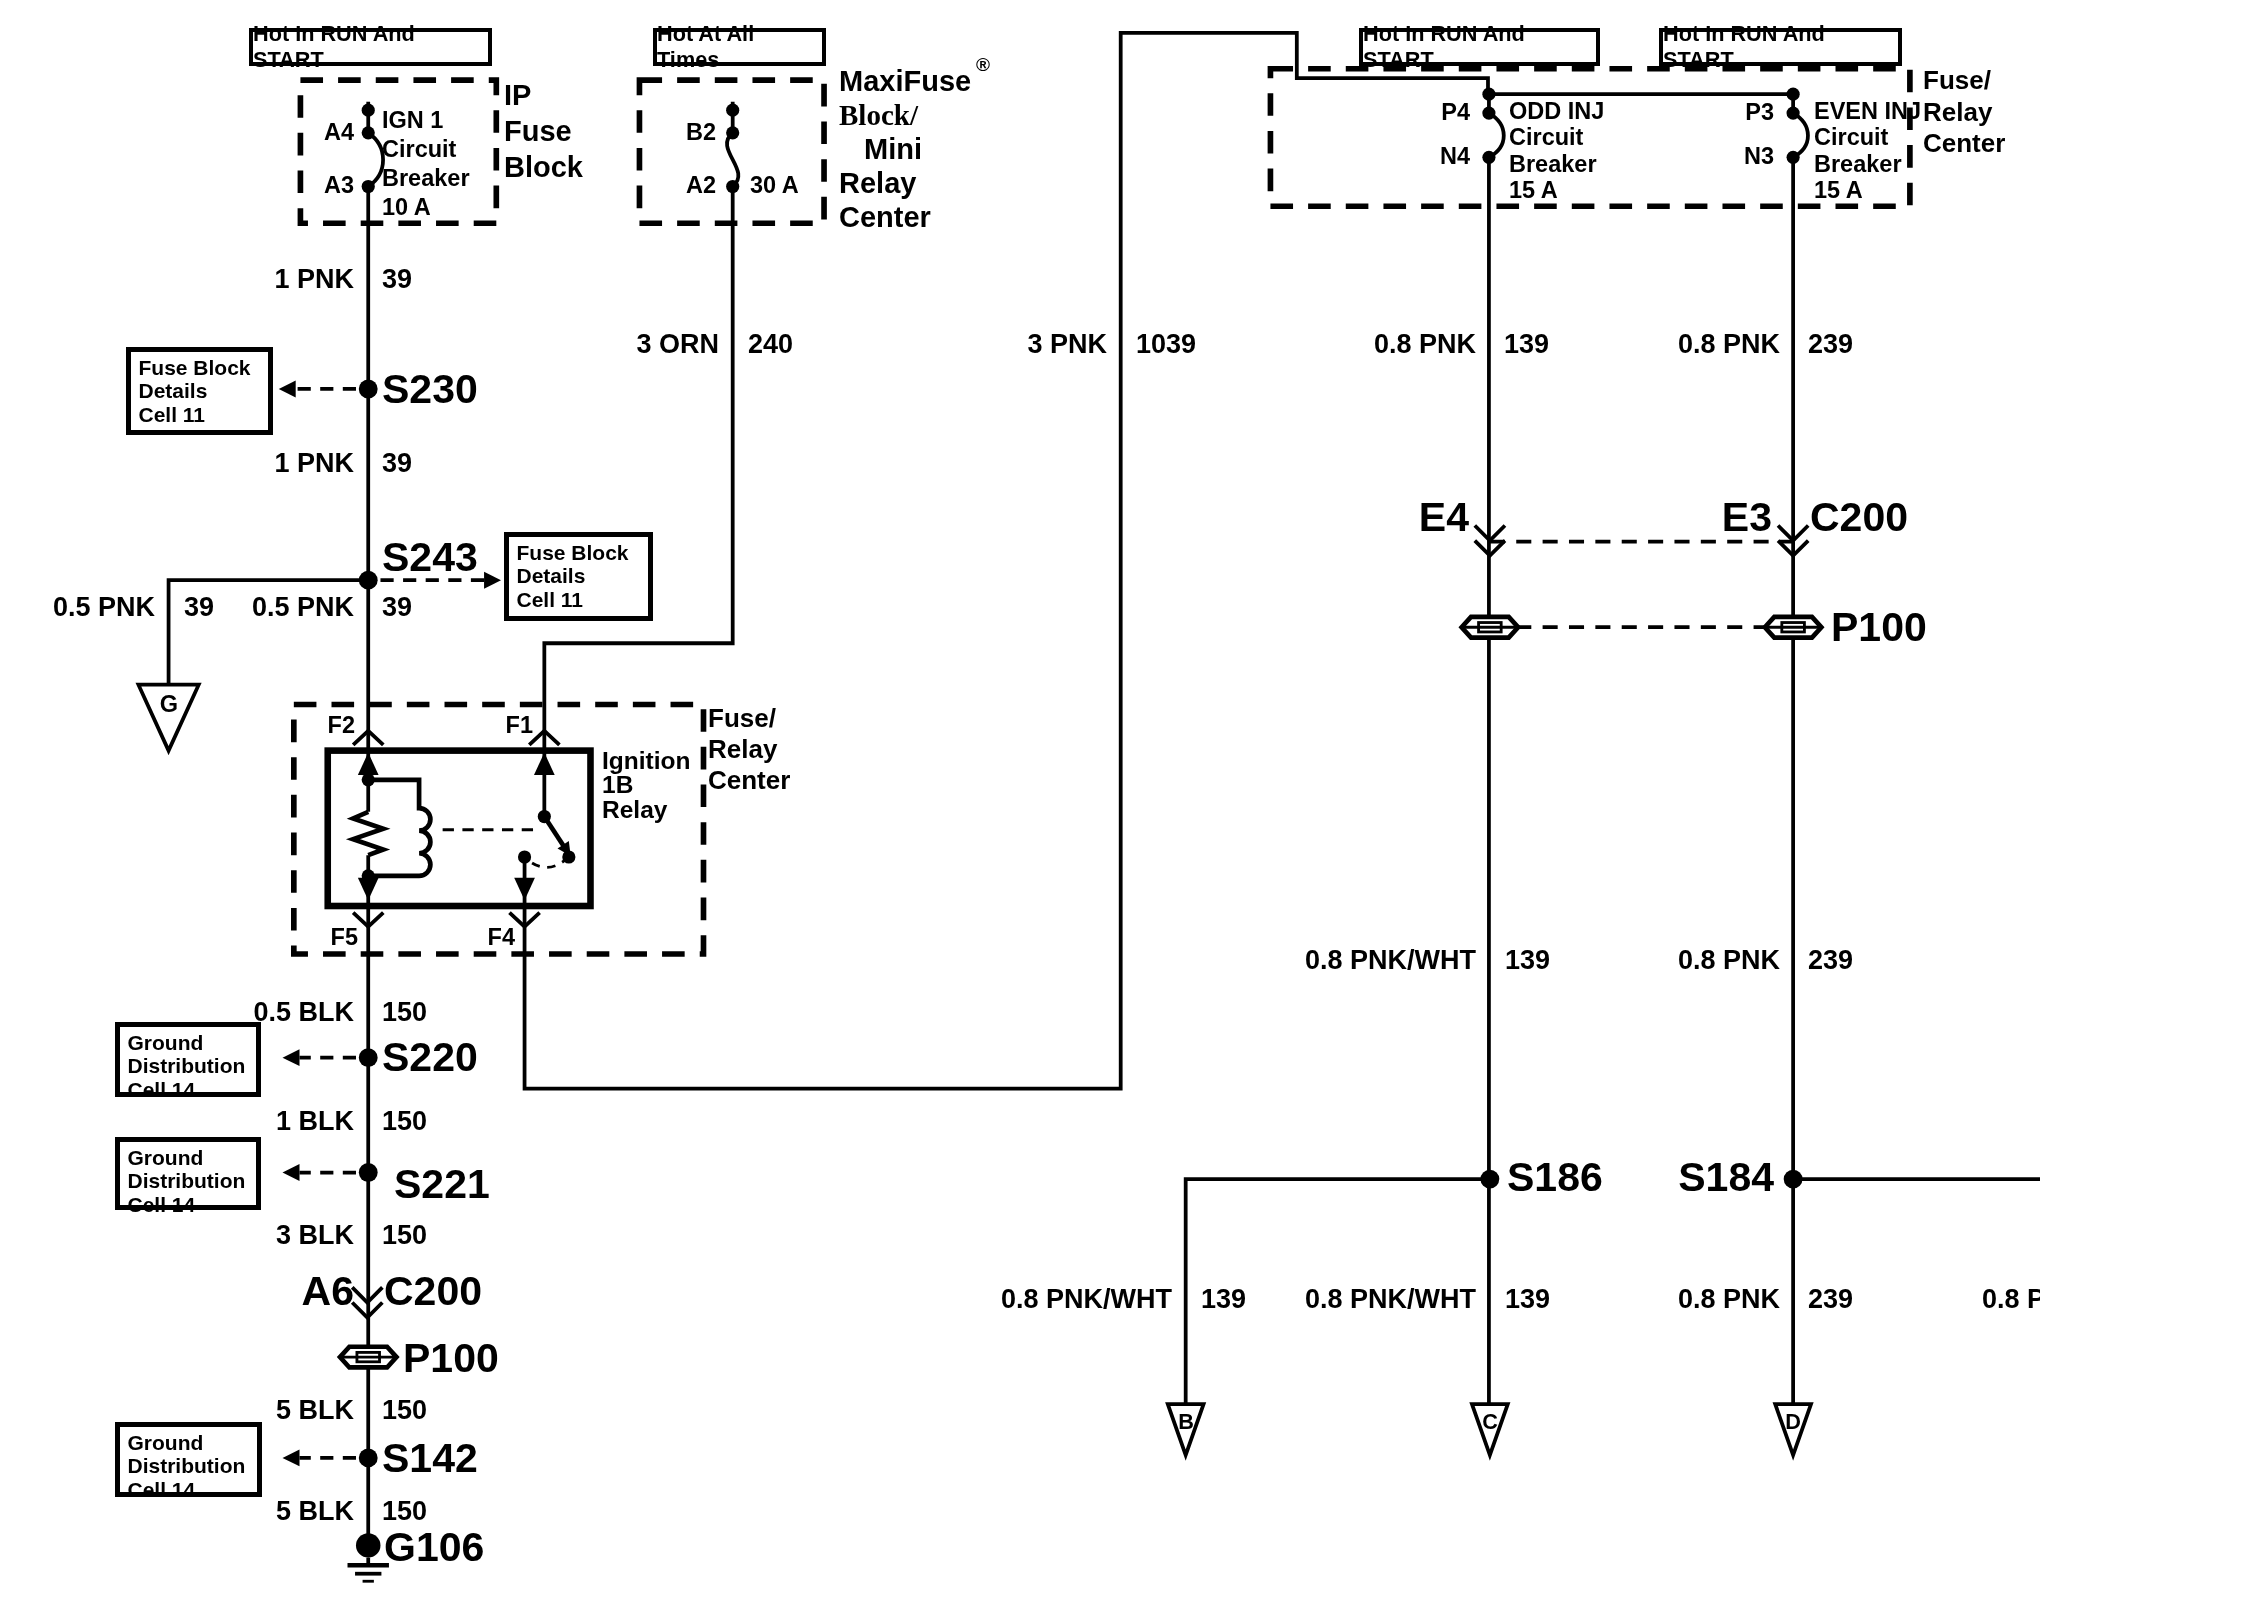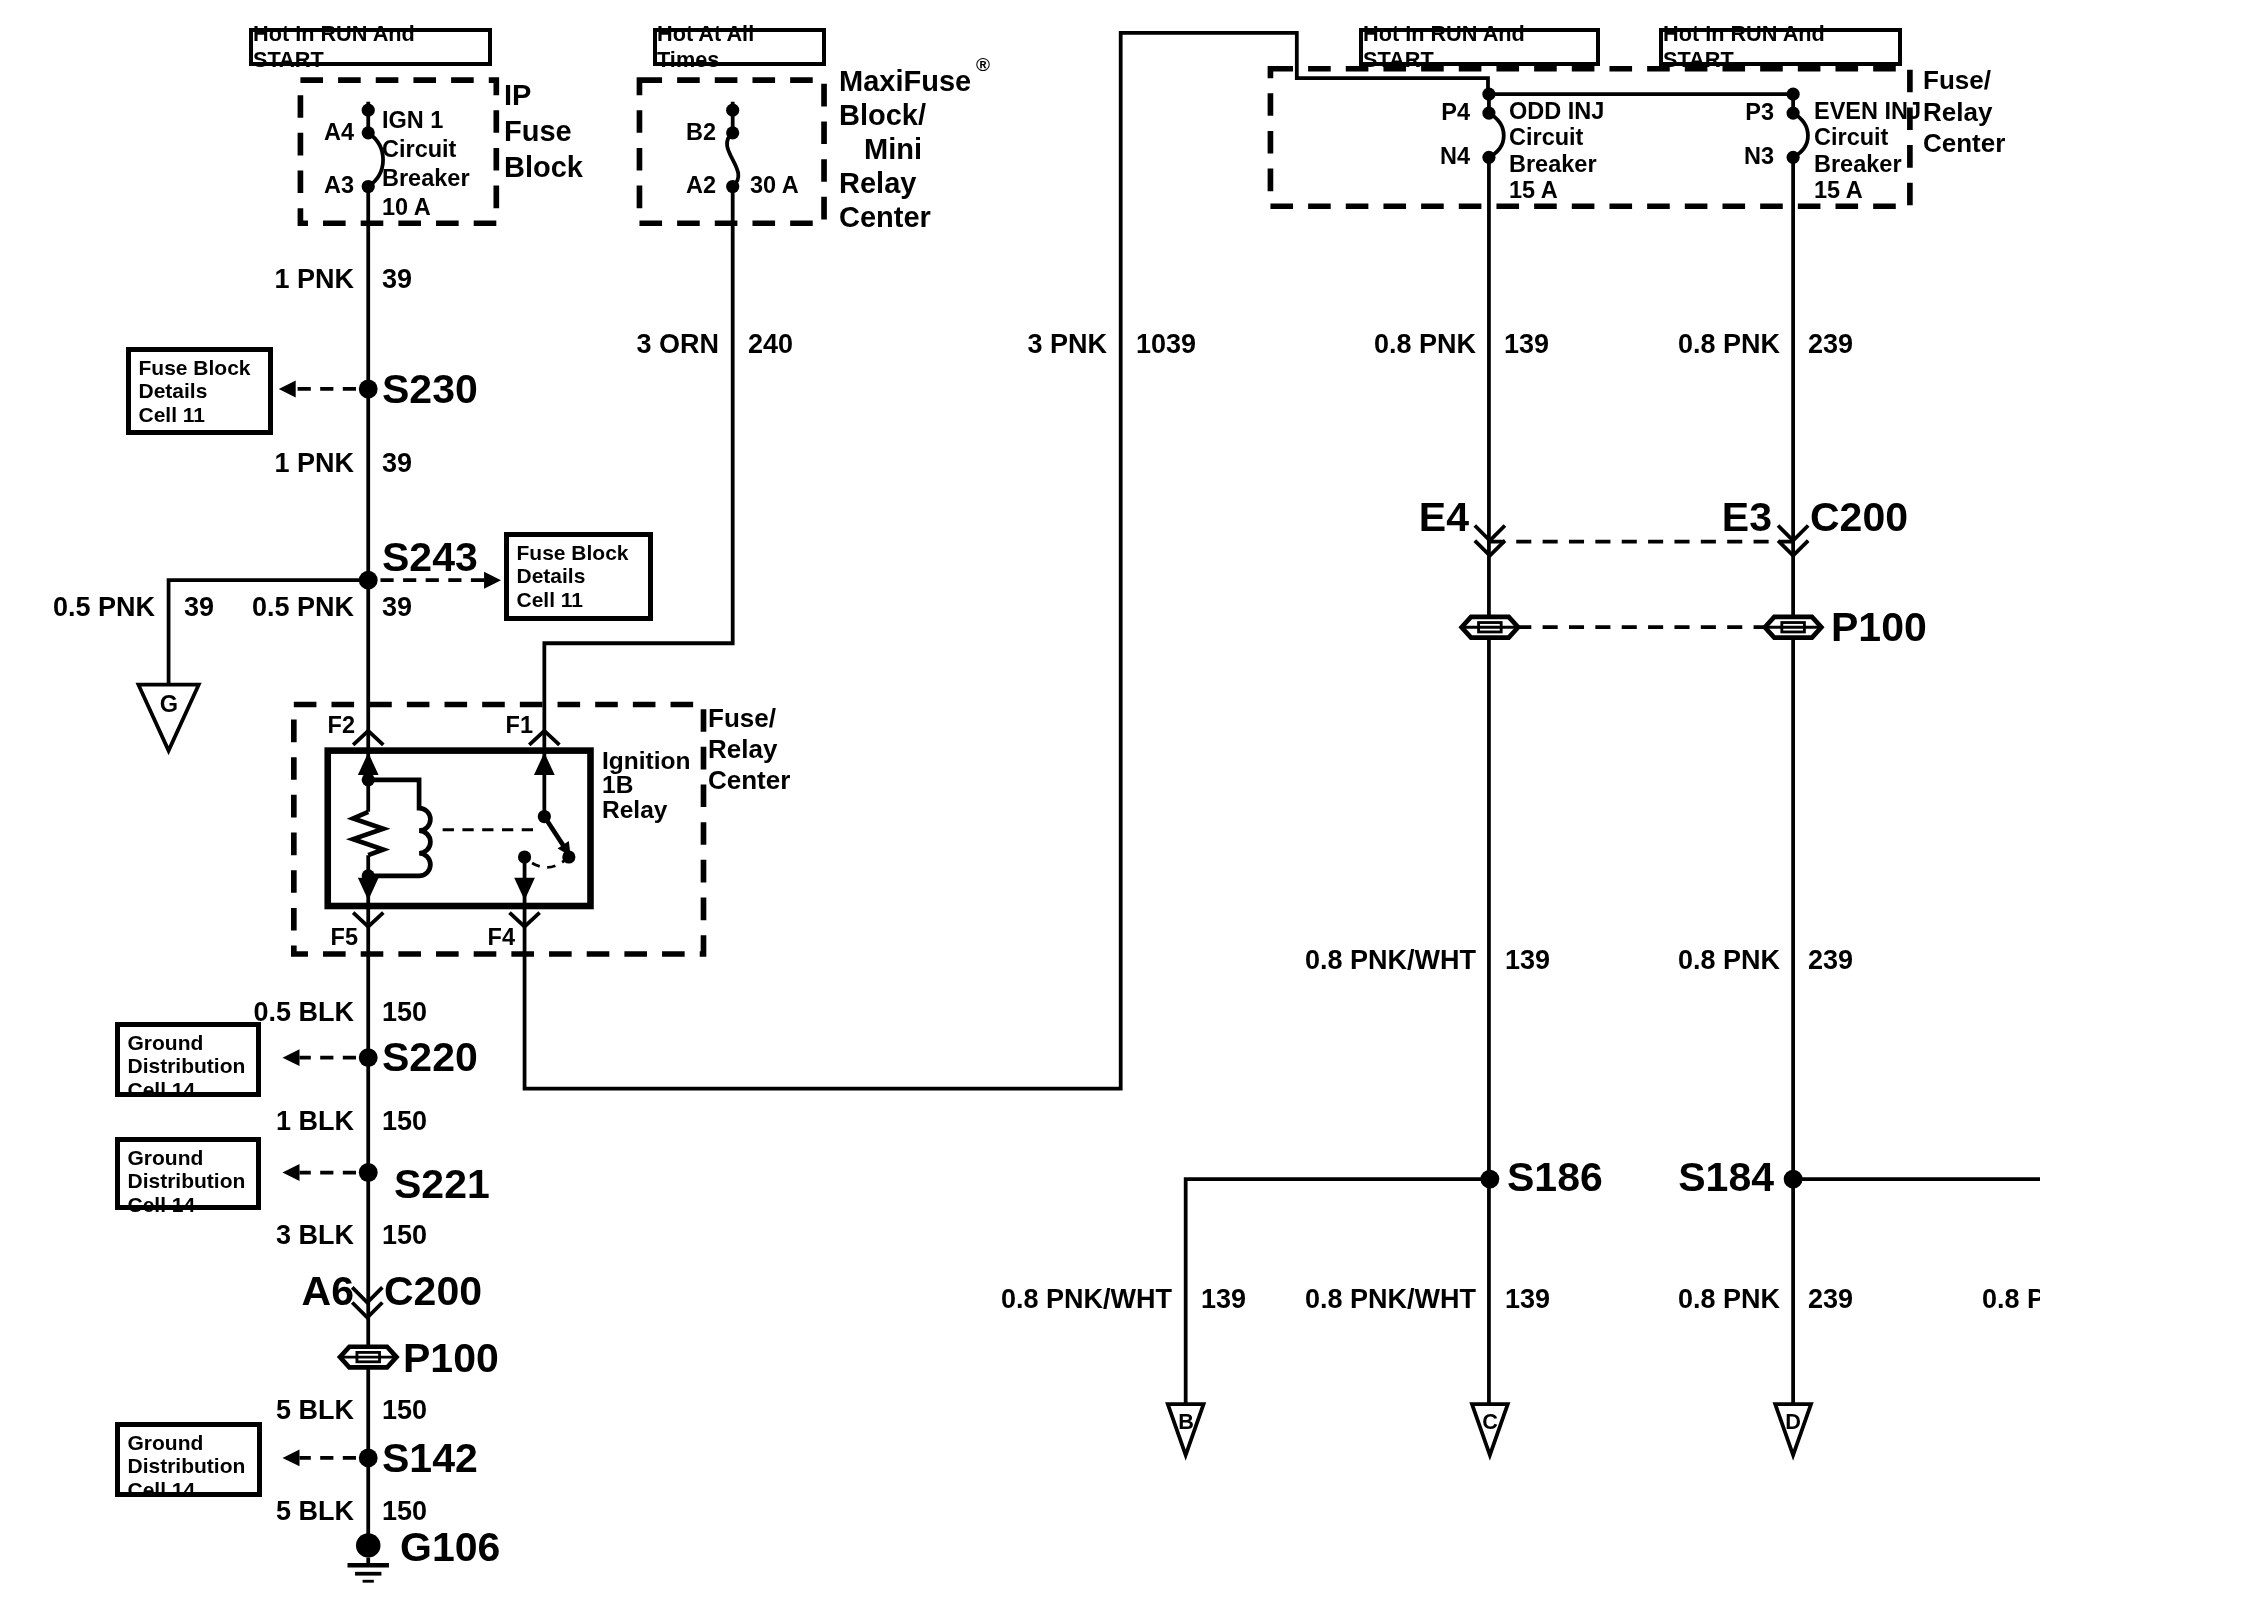--- a/index.html
+++ b/index.html
@@ -216,21 +216,21 @@
   <div class="t loc tc" style="left:2207px;top:81px;">C</div>
   <div class="navbox" style="left:2154px;top:213px;width:70px;height:66px;"></div>
   <div class="navbox" style="left:2154px;top:304px;width:70px;height:66px;"></div>
 
   <div class="t big tl" style="left:504px;top:95px;">IP</div>
   <div class="t big tl" style="left:504px;top:131px;">Fuse</div>
   <div class="t big tl" style="left:504px;top:167px;">Block</div>
 
   <div class="t big tl" style="left:839px;top:81px;">MaxiFuse</div>
   <div class="t sup tl" style="left:976px;top:64px;">®</div>
-  <div class="t big tl" style="left:839px;top:115px;">Block/</div>
+  <div class="t big tl" style="left:839px;top:115px;font-family:Liberation Serif, serif;">Block/</div>
   <div class="t big tl" style="left:839px;top:149px;margin-left:25px;">Mini</div>
   <div class="t big tl" style="left:839px;top:183px;">Relay</div>
   <div class="t big tl" style="left:839px;top:217px;">Center</div>
 
   <div class="t med tl" style="left:1923px;top:80px;">Fuse/</div>
   <div class="t med tl" style="left:1923px;top:112px;">Relay</div>
   <div class="t med tl" style="left:1923px;top:143px;">Center</div>
 
   <div class="t med tl" style="left:708px;top:718px;">Fuse/</div>
   <div class="t med tl" style="left:708px;top:749px;">Relay</div>
@@ -269,21 +269,21 @@
   <div class="t pin tr" style="left:358px;top:938px;">F5</div>
   <div class="t pin tr" style="left:515px;top:938px;">F4</div>
 
   <div class="t sp tl" style="left:382px;top:389px;">S230</div>
   <div class="t sp tl" style="left:382px;top:557px;">S243</div>
   <div class="t sp tl" style="left:382px;top:1057px;">S220</div>
   <div class="t sp tl" style="left:394px;top:1172px;margin-top:12px;">S221</div>
   <div class="t sp tl" style="left:382px;top:1458px;">S142</div>
   <div class="t sp tl" style="left:1507px;top:1177px;">S186</div>
   <div class="t sp tr" style="left:1774px;top:1177px;">S184</div>
-  <div class="t sp tl" style="left:384px;top:1547px;margin-left:16px;">G106</div>
+  <div class="t sp tl" style="left:384px;top:1547px;">G106</div>
 
   <div class="t sp tr" style="left:354px;top:1291px;text-align:center;">A6</div>
   <div class="t sp tl" style="left:384px;top:1291px;">C200</div>
   <div class="t sp tl" style="left:403px;top:1358px;">P100</div>
   <div class="t sp tr" style="left:1469px;top:517px;">E4</div>
   <div class="t sp tr" style="left:1772px;top:517px;">E3</div>
   <div class="t sp tl" style="left:1810px;top:517px;">C200</div>
   <div class="t sp tl" style="left:1831px;top:627px;">P100</div>
 
   <div class="t tri tc" style="left:169px;top:705px;font-size:23.5px;">G</div>

